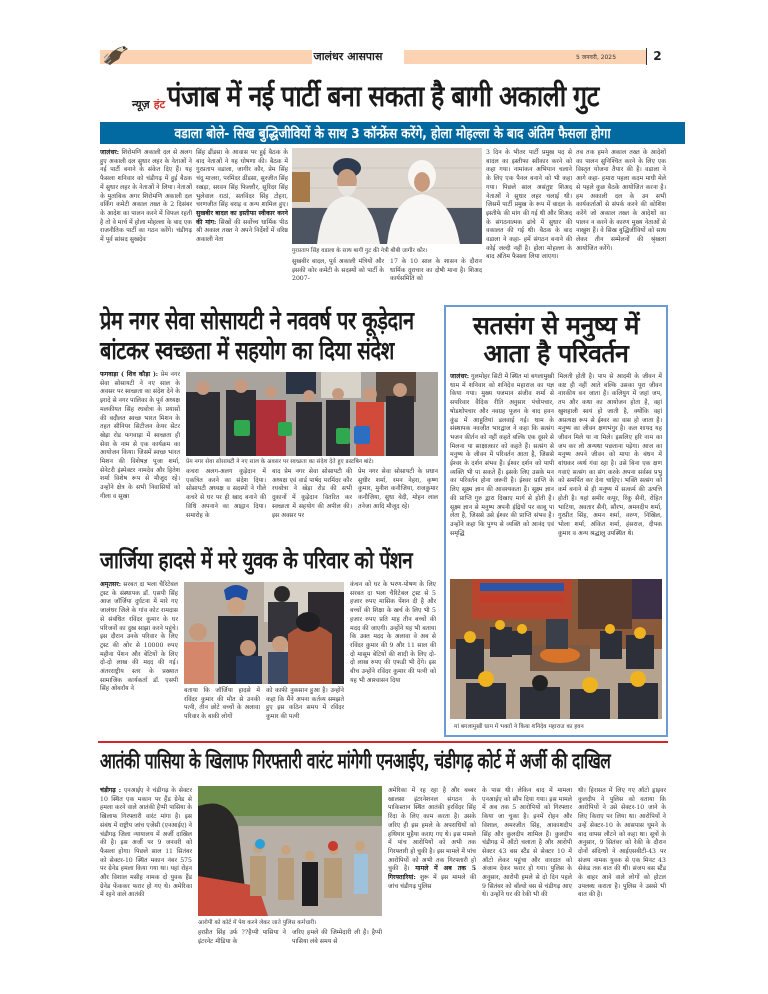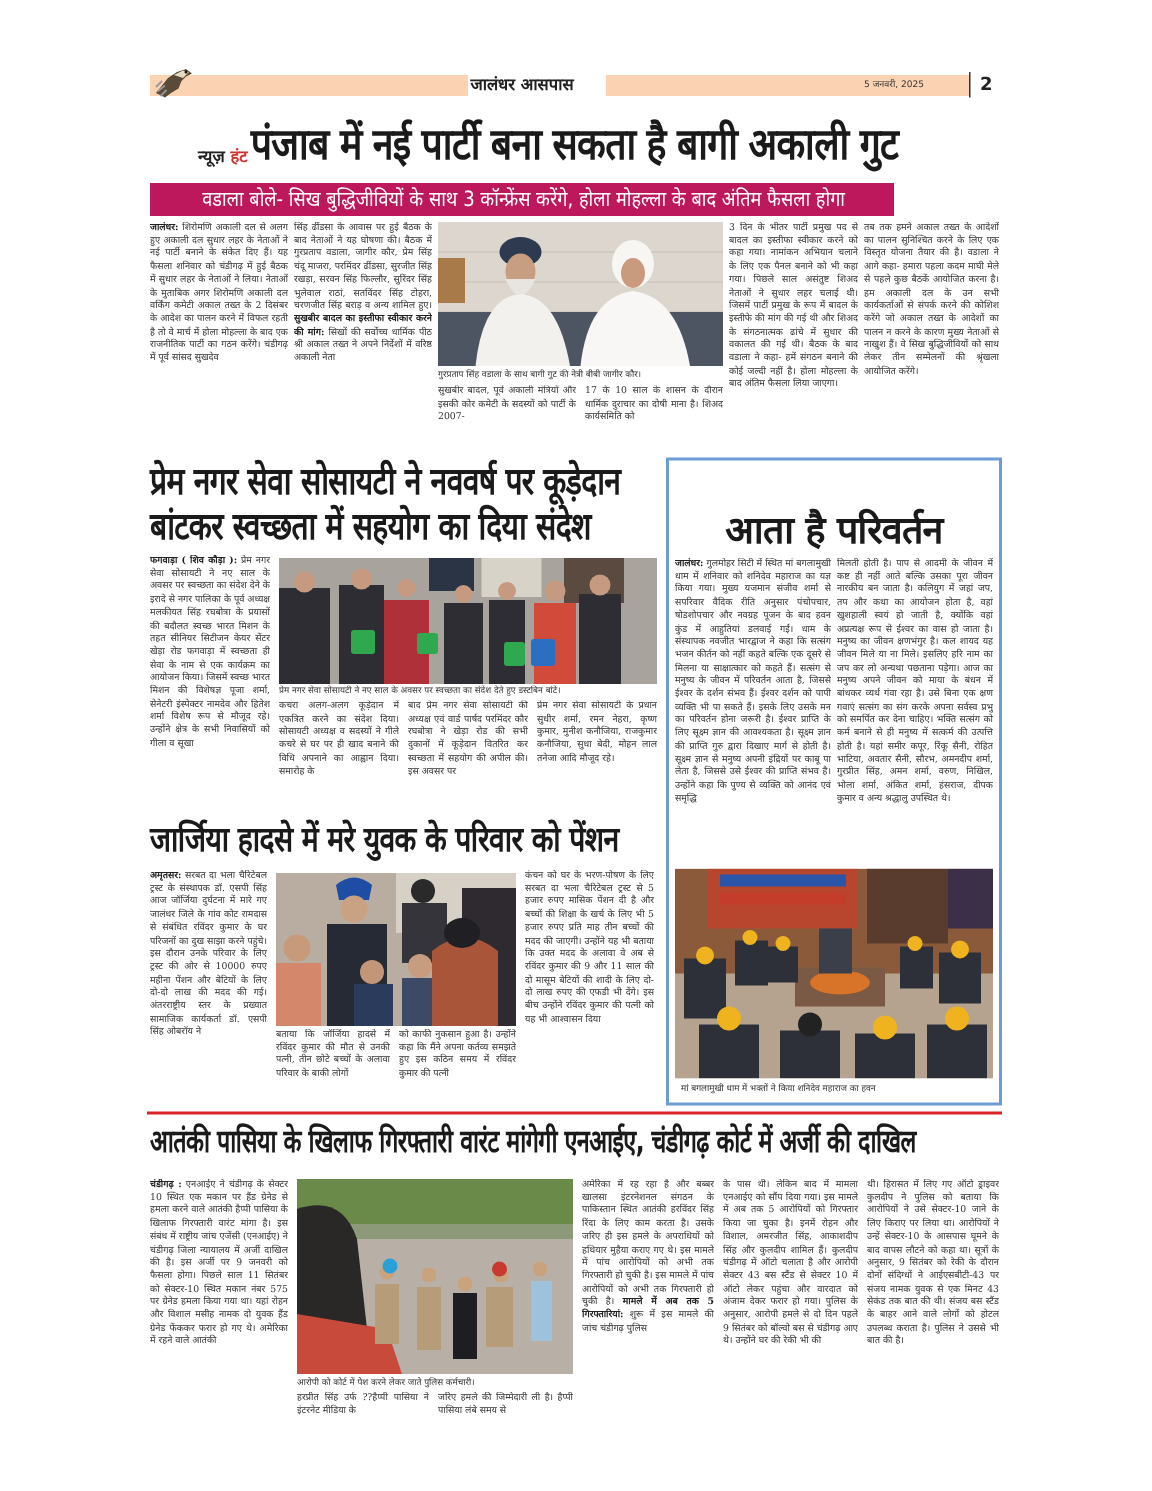--- a/index.html
+++ b/index.html
@@ -14,21 +14,21 @@
   .mh-right { position: absolute; left: 306px; top: 2px; width: 242px; height: 14px; background: #fcd3b2; }
   .logo-bird { position: absolute; left: 2px; top: -6px; width: 28px; height: 22px; }
   .logo-text { position: absolute; left: 32px; top: 0; font-size: 11px; font-weight: bold; line-height: 14px; margin-top: 48px; }
   .logo-text .a { color: #222; }
   .logo-text .b { color: #d0342c; }
   .date { position: absolute; right: 30px; top: 0; font-size: 6px; line-height: 14px; color: #333; }
   .pgno { position: absolute; right: 0; top: 0; width: 22px; height: 17px; border-left: 1.5px solid #333; text-align: center; font-size: 12px; font-weight: bold; line-height: 17px; }
 
   
   .lead-h { position: absolute; left: 0; top: 76px; width: 570px; text-align: center; font-family: "DejaVu Sans Condensed", "DejaVu Sans", sans-serif; font-weight: bold; font-size: 29px; letter-spacing: -0.5px; color: #1a1a1a; line-height: 40px; transform: scaleX(0.86); }
-  .lead-sub { position: absolute; left: 2px; top: 122px; width: 496px; height: 22px; background: #be185d; color: #fff; text-align: center; font-weight: normal; font-size: 14px; line-height: 22px; white-space: nowrap; overflow: hidden; }
+  .lead-sub { position: absolute; left: 2px; top: 122px; width: 585px; height: 22px; background: #0369a1; color: #fff; text-align: center; font-weight: bold; font-size: 14px; line-height: 22px; white-space: nowrap; overflow: hidden; }
   .lead-sub span { display: inline-block; transform: scaleX(0.86); }
 
   .col { position: absolute; font-size: 6.2px; line-height: 8.7px; color: #333; text-align: justify; overflow: hidden; font-family: "DejaVu Serif", serif; }
   .col b { font-weight: bold; color: #222; }
   .photo { position: absolute; overflow: hidden; }
   .caption { position: absolute; font-size: 5.8px; line-height: 8px; color: #333; white-space: nowrap; overflow: hidden; font-family: "DejaVu Serif", serif; }
 
   .h2 { position: absolute; font-weight: bold; color: #1a1a1a; letter-spacing: -0.5px; white-space: nowrap; transform-origin: left top; }
   .box-blue { position: absolute; border: 2px solid #6d9bd3; }
   .rule-red { position: absolute; height: 2px; background: #d8232a; }
@@ -147,20 +147,21 @@
     <span>कचरा अलग-अलग कूड़ेदान में एकत्रित करने का संदेश दिया। सोसायटी अध्यक्ष व सदस्यों ने गीले कचरे से घर पर ही खाद बनाने की विधि अपनाने का आह्वान दिया। समारोह के</span>
   </div>
   <div class="col" style="left:174px; top:467px; width:80px; height:70px;">
     <span>बाद प्रेम नगर सेवा सोसायटी की अध्यक्ष एवं वार्ड पार्षद परमिंदर कौर रघबोत्रा ने खेड़ा रोड की सभी दुकानों में कूड़ेदान वितरित कर स्वच्छता में सहयोग की अपील की। इस अवसर पर</span>
   </div>
   <div class="col" style="left:260px; top:467px; width:80px; height:70px;">
     <span>प्रेम नगर सेवा सोसायटी के प्रधान सुधीर शर्मा, रमन नेहरा, कृष्ण कुमार, मुनीश कनौजिया, राजकुमार कनौजिया, सुधा बेदी, मोहन लाल तनेजा आदि मौजूद रहे।</span>
   </div>
 
   <div class="box-blue" style="left:346px; top:305px; width:224px; height:432px;"></div>
+  <div class="h2" style="left:346px; top:312px; width:224px; font-size:25px; line-height:28px; text-align:center; transform:none;">सतसंग से मनुष्य में</div>
   <div class="h2" style="left:346px; top:340px; width:224px; font-size:25px; line-height:28px; text-align:center; transform:none;">आता है परिवर्तन</div>
 
   <div class="col" style="left:352px; top:372px; width:104px; height:208px;">
     <b>जालंधर:</b>
     <span>गुलमोहर सिटी में स्थित मां बगलामुखी धाम में शनिवार को शनिदेव महाराज का यज्ञ किया गया। मुख्य यजमान संजीव शर्मा से सपरिवार वैदिक रीति अनुसार पंचोपचार, षोडशोपचार और नवग्रह पूजन के बाद हवन कुंड में आहुतियां डलवाई गईं। धाम के संस्थापक नवजीत भारद्वाज ने कहा कि सत्संग भजन कीर्तन को नहीं कहते बल्कि एक दूसरे से मिलना या साक्षात्कार को कहते हैं। सत्संग से मनुष्य के जीवन में परिवर्तन आता है, जिससे ईश्वर के दर्शन संभव हैं। ईश्वर दर्शन को पापी व्यक्ति भी पा सकते हैं। इसके लिए उसके मन का परिवर्तन होना जरूरी है। ईश्वर प्राप्ति के लिए सूक्ष्म ज्ञान की आवश्यकता है। सूक्ष्म ज्ञान की प्राप्ति गुरु द्वारा दिखाए मार्ग से होती है। सूक्ष्म ज्ञान से मनुष्य अपनी इंद्रियों पर काबू पा लेता है, जिससे उसे ईश्वर की प्राप्ति संभव है। उन्होंने कहा कि पुण्य से व्यक्ति को आनंद एवं समृद्धि</span>
   </div>
   <div class="col" style="left:460px; top:372px; width:104px; height:208px;">
     <span>मिलती होती है। पाप से आदमी के जीवन में कष्ट ही नहीं आते बल्कि उसका पूरा जीवन नारकीय बन जाता है। कलियुग में जहां जप, तप और कथा का आयोजन होता है, वहां खुशहाली स्वयं हो जाती है, क्योंकि वहां अप्रत्यक्ष रूप से ईश्वर का वास हो जाता है। मनुष्य का जीवन क्षणभंगुर है। कल शायद यह जीवन मिले या ना मिले। इसलिए हरि नाम का जप कर लो अन्यथा पछताना पड़ेगा। आज का मनुष्य अपने जीवन को माया के बंधन में बांधकर व्यर्थ गंवा रहा है। उसे बिना एक क्षण गवाएं सत्संग का संग करके अपना सर्वस्व प्रभु को समर्पित कर देना चाहिए। भक्ति सत्संग को कर्म बनाने से ही मनुष्य में सत्कर्म की उत्पत्ति होती है। यहां समीर कपूर, रिंकू सैनी, रोहित भाटिया, अवतार सैनी, सौरभ, अमनदीप शर्मा, गुरप्रीत सिंह, अमन शर्मा, वरुण, निखिल, भोला शर्मा, अंकित शर्मा, हंसराज, दीपक कुमार व अन्य श्रद्धालु उपस्थित थे।</span>
   </div>
   <div class="photo" style="left:352px; top:579px; width:212px; height:140px;">

